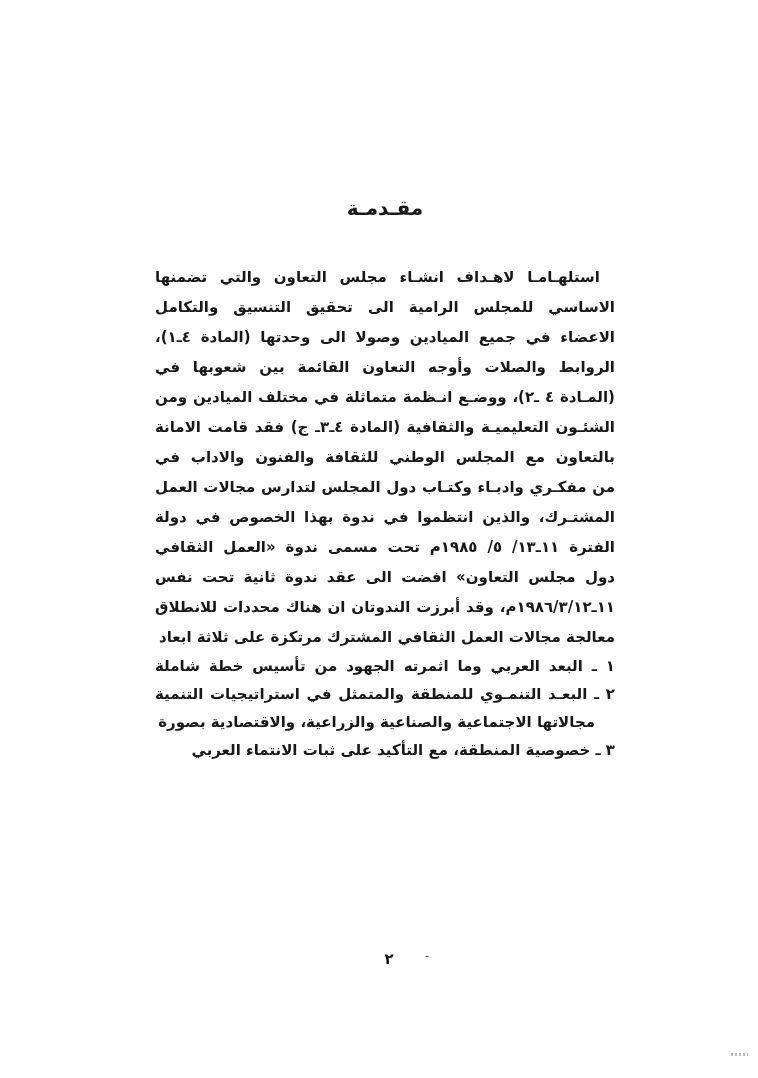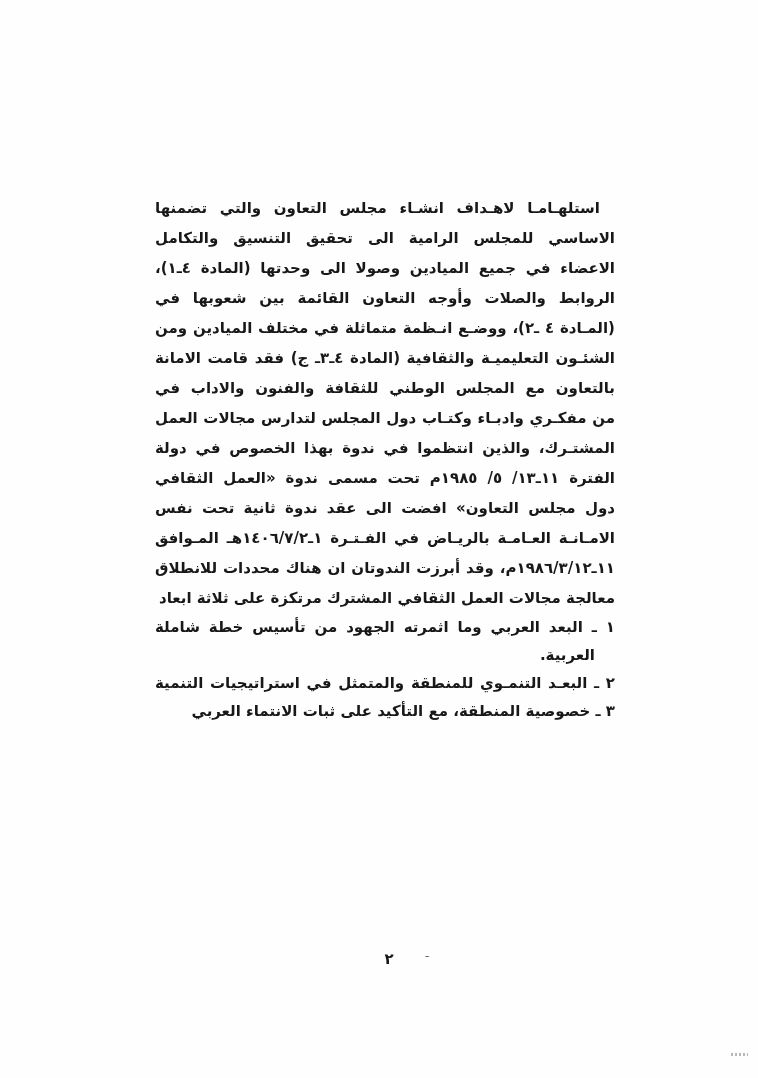--- a/index.html
+++ b/index.html
@@ -69,39 +69,39 @@
     opacity: 0.7;
   }
 </style>
 </head>
 <body>
 
 <div class="page">
 
   <div class="column">
 
+    <div class="title">مقـدمـة</div>
 
     <div class="body-lines">
       <div class="line j first">استلهـامـا لاهـداف انشـاء مجلس التعاون والتي تضمنها النظام</div>
       <div class="line j">الاساسي للمجلس الرامية الى تحقيق التنسيق والتكامل والترابط بين الدول</div>
       <div class="line j">الاعضاء في جميع الميادين وصولا الى وحدتها (المادة ٤ـ١)، وتعميق وتوثيق</div>
       <div class="line j">الروابط والصلات وأوجه التعاون القائمة بين شعوبها في مختلف المجالات</div>
       <div class="line j">(المـادة ٤ ـ٢)، ووضـع انـظمة متماثلة في مختلف الميادين ومن ضمنها</div>
       <div class="line j">الشئـون التعليميـة والثقافية (المادة ٤ـ٣ـ ج) فقد قامت الامانة العامة</div>
       <div class="line j">بالتعاون مع المجلس الوطني للثقافة والفنون والاداب في الكويت بدعوة نخبة</div>
       <div class="line j">من مفكـري وادبـاء وكتـاب دول المجلس لتدارس مجالات العمل الثقافي</div>
       <div class="line j">المشتـرك، والذين انتظموا في ندوة بهذا الخصوص في دولة الكويت خلال</div>
       <div class="line j">الفترة ١١ـ١٣‏/ ٥‏/ ١٩٨٥م تحت مسمى ندوة «العمل الثقافي المشترك بين</div>
       <div class="line j">دول مجلس التعاون» افضت الى عقد ندوة ثانية تحت نفس المسمى بمقر</div>
-      <div class="line j">الامـانـة العـامـة بالريـاض في الفـتـرة ١ـ٢‏/٧‏/١٤٠٦هـ المـوافق</div>
       <div class="line j">١١ـ١٢‏/٣‏/١٩٨٦م، وقد أبرزت الندوتان ان هناك محددات للانطلاق في</div>
       <div class="line">معالجة مجالات العمل الثقافي المشترك مرتكزة على ثلاثة ابعاد :</div>
       <div class="line li j">١ ـ البعد العربي وما اثمرته الجهود من تأسيس خطة شاملة للثقافة</div>
-      <div class="line li cont">العربية.</div>
       <div class="line li j">٢ ـ البعـد التنمـوي للمنطقة والمتمثل في استراتيجيات التنمية في جميع</div>
+      <div class="line li cont">مجالاتها الاجتماعية والصناعية والزراعية، والاقتصادية بصورة</div>
       <div class="line li">٣ ـ خصوصية المنطقة، مع التأكيد على ثبات الانتماء العربي الاسلامي،</div>
     </div>
 
   </div>
 
   <div class="page-number">٢</div>
   <div class="footer-dot">-</div>
   <div class="scan-artifact"></div>
 
 </div>

